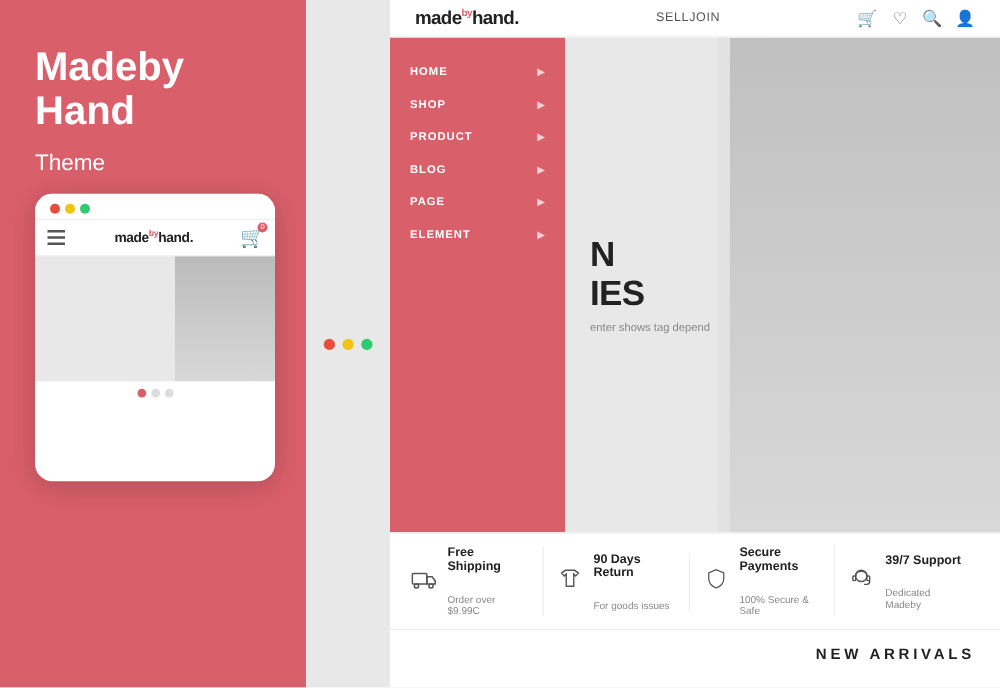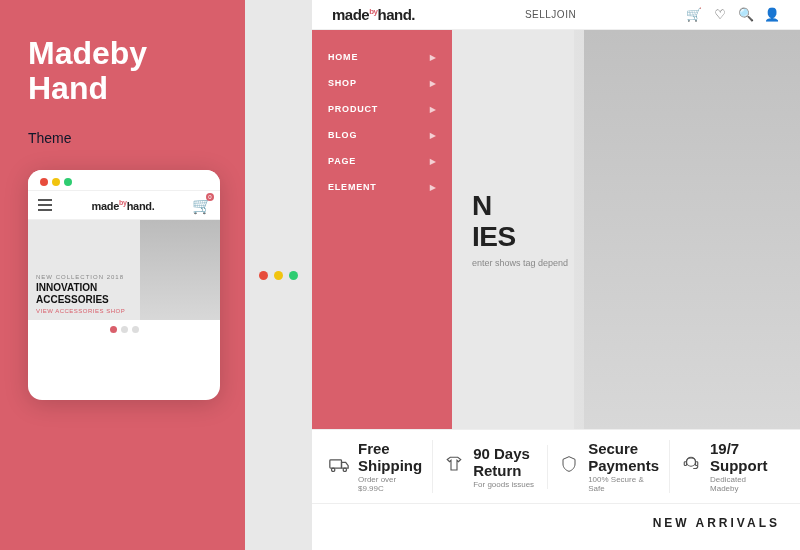--- a/index.html
+++ b/index.html
@@ -13,32 +13,32 @@
     }
 
     
     .left-panel {
       width: 245px;
       min-width: 245px;
       background: #d95f6b;
       padding: 36px 28px 28px 28px;
       display: flex;
       flex-direction: column;
-      gap: 18px;
+      gap: 8px;
     }
     .left-title {
       color: #fff;
       font-size: 32px;
       font-weight: 800;
       line-height: 1.1;
       margin-bottom: 6px;
     }
     .left-subtitle {
-      color: #0f172a;
-      font-size: 14px;
+      color: #ffffff;
+      font-size: 18px;
       font-weight: 400;
       margin-bottom: 6px;
     }
     .left-by {
       color: rgba(255,255,255,0.85);
       font-size: 13px;
       margin-bottom: 28px;
     }
 
     
@@ -270,24 +270,24 @@
     .feature-item:first-child { padding-left: 0; }
     .feature-item:last-child { border-right: none; }
     .feature-icon {
       font-size: 18px;
       color: #555;
       min-width: 22px;
       text-align: center;
     }
     .feature-text { flex: 1; }
     .feature-title {
-      font-size: 15px;
+      font-size: 10px;
       font-weight: 700;
       color: #222;
-      margin-bottom: 1px;
+      margin-bottom: 16px;
     }
     .feature-desc {
       font-size: 8px;
       color: #888;
     }
 
     
     .new-arrivals {
       background: #fff;
       padding: 12px 20px;
@@ -344,28 +344,20 @@
       </div>
       <div class="phone-cart-icon">
         🛒
         <span class="cart-badge">0</span>
       </div>
     </div>
 
     <div class="phone-hero">
 
       <div style="position:absolute;right:0;top:0;bottom:0;width:80px;background:linear-gradient(180deg,#bbb 0%,#d8d8d8 100%);"></div>
-      <div style="position:absolute;left:0;right:0;bottom:0;padding:6px 8px;z-index:2;">
-        <div class="phone-new-collection">NEW COLLECTION 2018</div>
-        <div class="phone-hero-headline">
-          <span>INNOVATION</span><br>
-          <span>ACCESSORIES</span>
-        </div>
-        <div class="phone-cta">VIEW ACCESSORIES SHOP</div>
-      </div>
     </div>
 
     <div class="phone-dots">
       <span class="phone-slide-dot active"></span>
       <span class="phone-slide-dot inactive"></span>
       <span class="phone-slide-dot inactive"></span>
     </div>
   </div>
 </div>
 
@@ -481,21 +473,21 @@
         <div class="feature-icon">
           <svg width="18" height="18" viewBox="0 0 24 24" fill="none" stroke="#555" stroke-width="1.5">
             <circle cx="12" cy="9" r="6"></circle>
             <path d="M6 9C6 6 8.5 4 12 4s6 2 6 5"></path>
             <rect x="3" y="9" width="3" height="5" rx="1"></rect>
             <rect x="18" y="9" width="3" height="5" rx="1"></rect>
             <path d="M21 14v1a3 3 0 01-3 3h-3"></path>
           </svg>
         </div>
         <div class="feature-text">
-          <div class="feature-title">19/7 Support</div>
+          <div class="feature-title">39/7 Support</div>
           <div class="feature-desc">Dedicated Madeby</div>
         </div>
       </div>
     </div>
 
     <div class="new-arrivals">
       <div class="new-arrivals-title">NEW ARRIVALS</div>
     </div>
   </div>
 </div>

